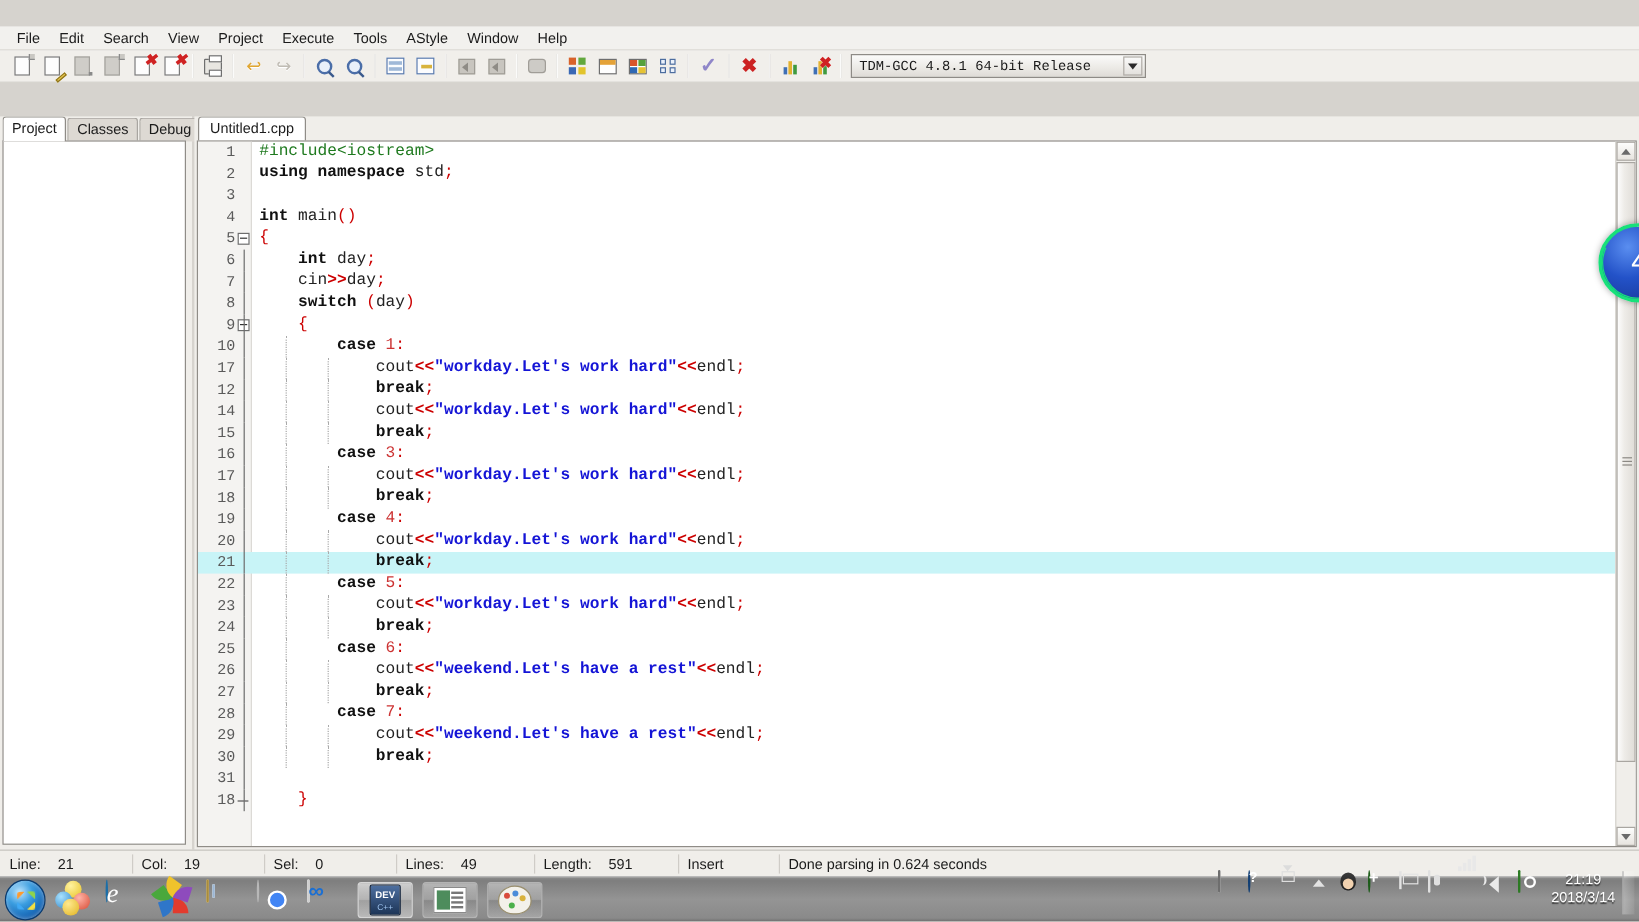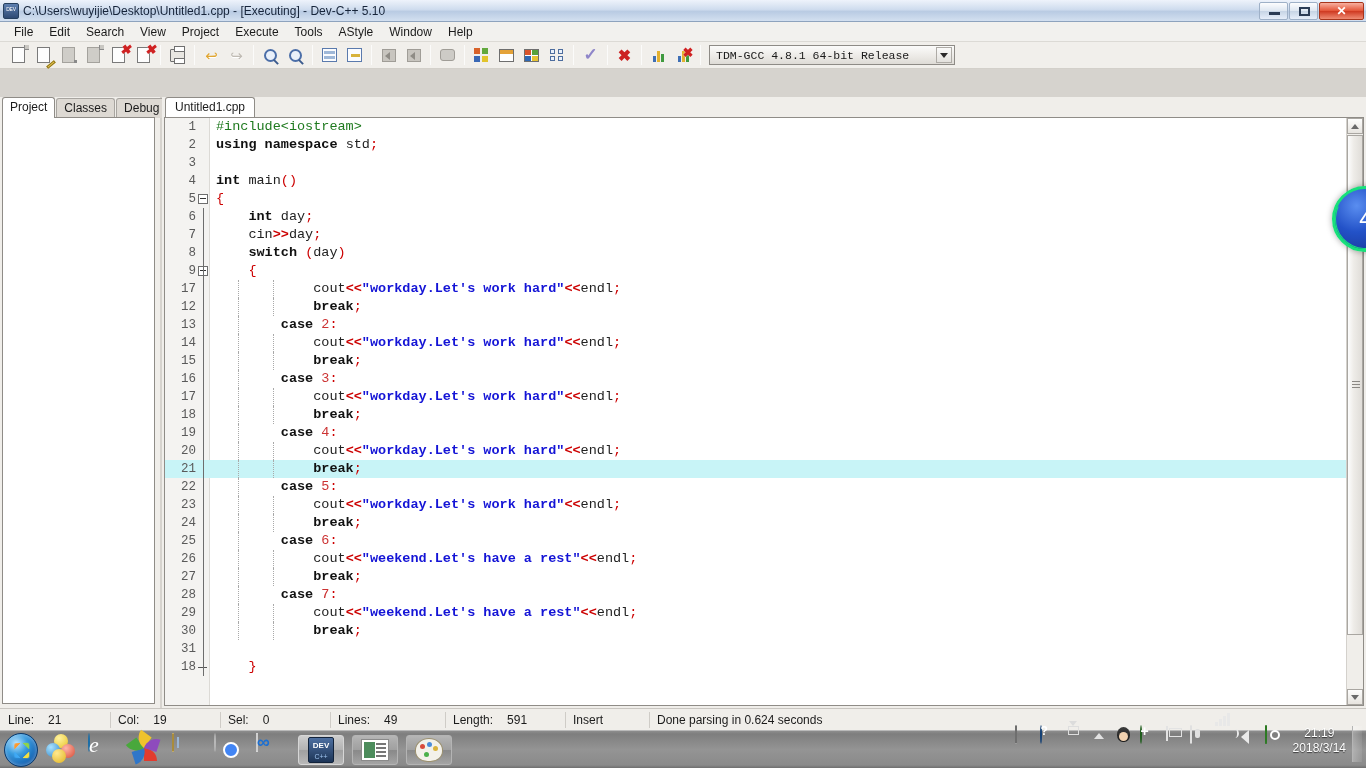--- a/index.html
+++ b/index.html
@@ -374,35 +374,20 @@
     border-left-color: #18e07a; border-bottom-color: #18e07a;
     transform: rotate(-20deg);
   }
   .speedball .num { position: relative; z-index: 2; margin-left: 2px; }
 </style>
 </head>
 <body>
 
 <div id="app">
 
-  <div class="titlebar">
-    <div class="title-icon"></div>
-    <div class="title-text">C:\Users\wuyijie\Desktop\Untitled1.cpp - [Executing] - Dev-C++ 5.10</div>
-    <div class="win-btns">
-      <div class="win-btn">
-          <span class="gl-min"></span>
-        </div>
-      <div class="win-btn">
-          <span class="gl-max"></span>
-        </div>
-      <div class="win-btn close">
-          <span class="gl-close">✕</span>
-        </div>
-    </div>
-  </div>
 
   <div class="menubar">
     <div class="menu-item">File</div>
     <div class="menu-item">Edit</div>
     <div class="menu-item">Search</div>
     <div class="menu-item">View</div>
     <div class="menu-item">Project</div>
     <div class="menu-item">Execute</div>
     <div class="menu-item">Tools</div>
     <div class="menu-item">AStyle</div>
@@ -559,23 +544,23 @@
       <div class="codearea" id="codearea">
           <div class="line"><span class="lnum">1</span><span class="c-pre">#include&lt;iostream&gt;</span></div>
           <div class="line"><span class="lnum">2</span><span class="c-kw">using namespace</span><span class="c-id"> std</span><span class="c-semi">;</span></div>
           <div class="line"><span class="lnum">3</span></div>
           <div class="line"><span class="lnum">4</span><span class="c-kw">int</span><span class="c-id"> main</span><span class="c-punc">()</span></div>
           <div class="line"><span class="lnum">5</span><span class="fold" style="left: 33px;"></span><span class="c-punc">{</span></div>
           <div class="line"><span class="lnum">6</span><span class="vline"></span><span class="c-id">    </span><span class="c-kw">int</span><span class="c-id"> day</span><span class="c-semi">;</span></div>
           <div class="line"><span class="lnum">7</span><span class="vline"></span><span class="c-id">    cin</span><span class="c-op">&gt;&gt;</span><span class="c-id">day</span><span class="c-semi">;</span></div>
           <div class="line"><span class="lnum">8</span><span class="vline"></span><span class="c-id">    </span><span class="c-kw">switch</span><span class="c-id"> </span><span class="c-punc">(</span><span class="c-id">day</span><span class="c-punc">)</span></div>
           <div class="line"><span class="lnum">9</span><span class="fold" style="left: 33px;"></span><span class="vline"></span><span class="c-id">    </span><span class="c-punc">{</span></div>
+          <div class="line"><span class="lnum">10</span><span class="vline"></span><span class="vline dotted d2"></span><span class="c-id">        </span><span class="c-kw">case</span><span class="c-id"> </span><span class="c-num">1</span><span class="c-punc">:</span></div>
           <div class="line"><span class="lnum">17</span><span class="vline"></span><span class="vline dotted d2"></span><span class="vline dotted d3"></span><span class="c-id">            cout</span><span class="c-op">&lt;&lt;</span><span class="c-str">"workday.Let's work hard"</span><span class="c-op">&lt;&lt;</span><span class="c-id">endl</span><span class="c-semi">;</span></div>
           <div class="line"><span class="lnum">12</span><span class="vline"></span><span class="vline dotted d2"></span><span class="vline dotted d3"></span><span class="c-id">            </span><span class="c-kw">break</span><span class="c-semi">;</span></div>
-          <div class="line"><span class="lnum">13</span><span class="vline"></span><span class="vline dotted d2"></span><span class="c-id">        </span><span class="c-kw">case</span><span class="c-id"> </span><span class="c-num">2</span><span class="c-punc">:</span></div>
           <div class="line"><span class="lnum">14</span><span class="vline"></span><span class="vline dotted d2"></span><span class="vline dotted d3"></span><span class="c-id">            cout</span><span class="c-op">&lt;&lt;</span><span class="c-str">"workday.Let's work hard"</span><span class="c-op">&lt;&lt;</span><span class="c-id">endl</span><span class="c-semi">;</span></div>
           <div class="line"><span class="lnum">15</span><span class="vline"></span><span class="vline dotted d2"></span><span class="vline dotted d3"></span><span class="c-id">            </span><span class="c-kw">break</span><span class="c-semi">;</span></div>
           <div class="line"><span class="lnum">16</span><span class="vline"></span><span class="vline dotted d2"></span><span class="c-id">        </span><span class="c-kw">case</span><span class="c-id"> </span><span class="c-num">3</span><span class="c-punc">:</span></div>
           <div class="line"><span class="lnum">17</span><span class="vline"></span><span class="vline dotted d2"></span><span class="vline dotted d3"></span><span class="c-id">            cout</span><span class="c-op">&lt;&lt;</span><span class="c-str">"workday.Let's work hard"</span><span class="c-op">&lt;&lt;</span><span class="c-id">endl</span><span class="c-semi">;</span></div>
           <div class="line"><span class="lnum">18</span><span class="vline"></span><span class="vline dotted d2"></span><span class="vline dotted d3"></span><span class="c-id">            </span><span class="c-kw">break</span><span class="c-semi">;</span></div>
           <div class="line"><span class="lnum">19</span><span class="vline"></span><span class="vline dotted d2"></span><span class="c-id">        </span><span class="c-kw">case</span><span class="c-id"> </span><span class="c-num">4</span><span class="c-punc">:</span></div>
           <div class="line"><span class="lnum">20</span><span class="vline"></span><span class="vline dotted d2"></span><span class="vline dotted d3"></span><span class="c-id">            cout</span><span class="c-op">&lt;&lt;</span><span class="c-str">"workday.Let's work hard"</span><span class="c-op">&lt;&lt;</span><span class="c-id">endl</span><span class="c-semi">;</span></div>
           <div class="line hl"><span class="lnum">21</span><span class="vline"></span><span class="vline dotted d2"></span><span class="vline dotted d3"></span><span class="c-id">            </span><span class="c-kw">break</span><span class="c-semi">;</span></div>
           <div class="line"><span class="lnum">22</span><span class="vline"></span><span class="vline dotted d2"></span><span class="c-id">        </span><span class="c-kw">case</span><span class="c-id"> </span><span class="c-num">5</span><span class="c-punc">:</span></div>
           <div class="line"><span class="lnum">23</span><span class="vline"></span><span class="vline dotted d2"></span><span class="vline dotted d3"></span><span class="c-id">            cout</span><span class="c-op">&lt;&lt;</span><span class="c-str">"workday.Let's work hard"</span><span class="c-op">&lt;&lt;</span><span class="c-id">endl</span><span class="c-semi">;</span></div>

